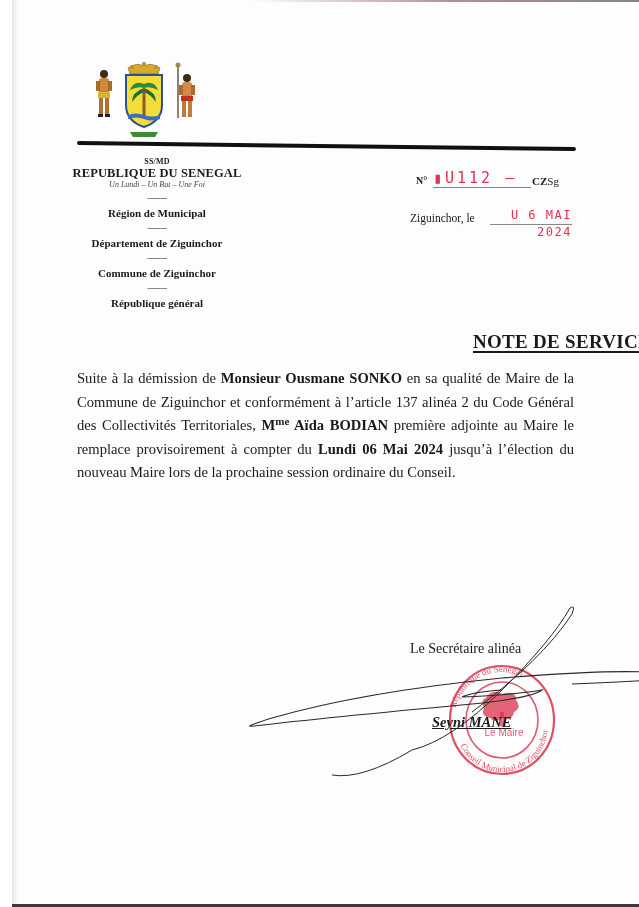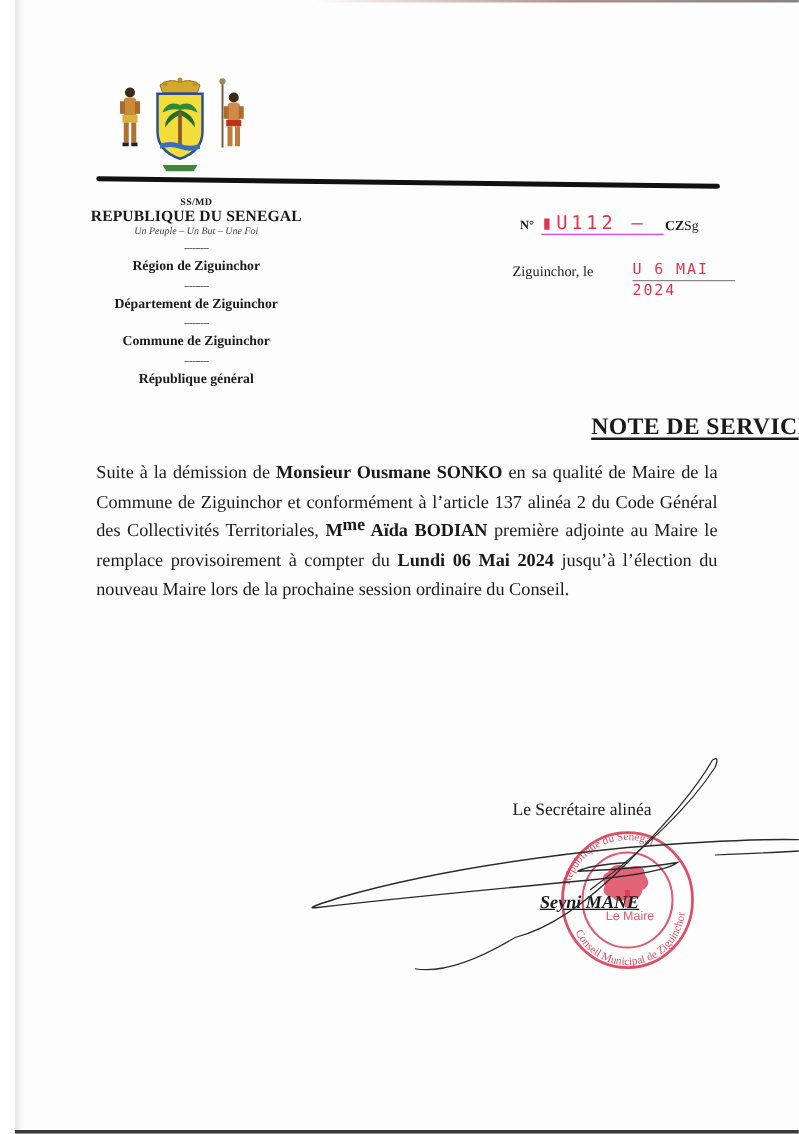--- a/index.html
+++ b/index.html
@@ -71,44 +71,45 @@
       position: absolute; left: 17px; top: 0; width: 98px;
       color: #e2334e; font-family: "DejaVu Sans Mono", monospace; font-size: 15px;
       letter-spacing: 3px; border-bottom: 1px solid #d946ef; height: 16px; line-height: 15px;
     }
     .ref-number .suffix { position: absolute; left: 116px; top: 4px; font-weight: bold; font-size: 11px; }
     .ref-number .suffix .sg { font-weight: normal; }
 
     .place-date {
       position: absolute; left: 398px; top: 207px; width: 170px; height: 20px;
       font-size: 11.5px;
+      text-align: right;
     }
     .place-date .label { position: absolute; left: 0; top: 5px; }
     .place-date .stamp {
-      position: absolute; left: 96px; top: 0; width: 82px; height: 17px;
+      position: absolute; left: 80px; top: 0; width: 82px; height: 17px;
       color: #e2334e; font-family: "DejaVu Sans Mono", monospace; font-size: 12px; letter-spacing: 1.5px;
       border-bottom: 1px solid #888; line-height: 17px;
     }
 
     
     .doc-title {
       position: absolute; left: 0; top: 331px; width: 639px; text-align: right;
       font-size: 19px; font-weight: bold; letter-spacing: .3px;
     }
     .doc-title span { text-decoration: underline; text-decoration-thickness: 2px; text-underline-offset: 3px; }
 
     
     .body-text {
       position: absolute; left: 65px; top: 367px; width: 497px;
       font-size: 14.6px; line-height: 23.5px; text-align: justify;
     }
     .body-text p { margin: 0; text-align-last: left; }
     .body-text p + p { margin-top: 12px; }
     .body-text b { font-weight: bold; }
-    .body-text sup { font-size: 14px; vertical-align: 5px; line-height: 0; font-weight: bold; }
+    .body-text sup { font-size: 11px; vertical-align: 5px; line-height: 0; font-weight: bold; }
 
     
     .signer-title {
       position: absolute; left: 398px; top: 641px; font-size: 14px;
     }
     .signer-name {
       position: absolute; left: 420px; top: 714px; font-size: 14.5px;
       font-weight: bold; font-style: italic; text-decoration: underline;
     }
     .stamp-svg { position: absolute; left: 420px; top: 650px; width: 140px; height: 130px; }
@@ -160,23 +161,23 @@
       <rect x="92" y="41" width="4" height="16" fill="#c07a3a"></rect>
       <rect x="98" y="41" width="4" height="16" fill="#c07a3a"></rect>
     </g>
   </svg>
 
   <div class="header-rule"></div>
 
   <div class="left-header">
     <div class="ss-md">SS/MD</div>
     <div class="republic">REPUBLIQUE DU SENEGAL</div>
-    <div class="motto">Un Peuple – Un But – Une Foi</div>
-    <div class="dashes">---------</div>
-    <div class="admin-line">Région de Ziguinchor</div>
+    <div class="motto">Un Lundi – Un But – Une Foi</div>
+    <div class="dashes">---------</div>
+    <div class="admin-line">Région de Municipal</div>
     <div class="dashes">---------</div>
     <div class="admin-line">Département de Ziguinchor</div>
     <div class="dashes">---------</div>
     <div class="admin-line">Commune de Ziguinchor</div>
     <div class="dashes">---------</div>
     <div class="admin-line">République général</div>
   </div>
 
   <div class="ref-number">
     <span class="label">N°</span>

